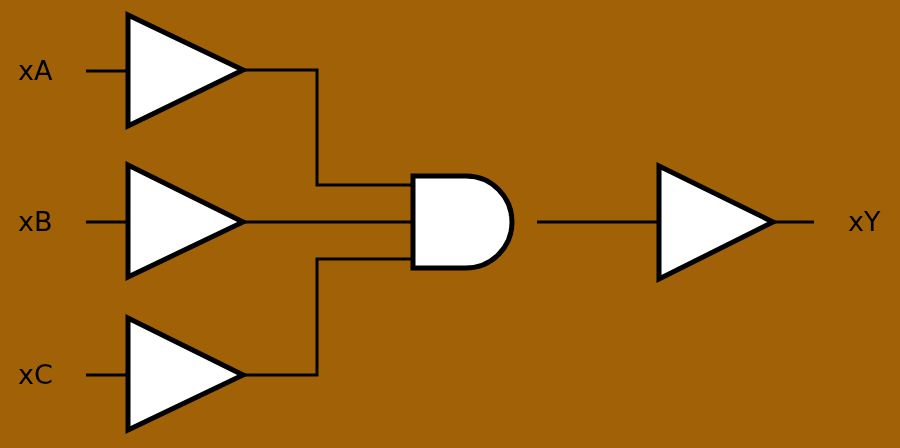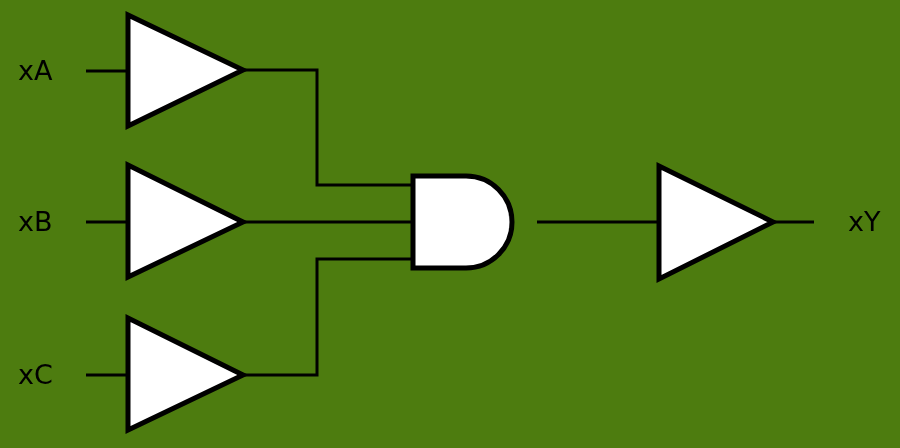--- a/index.html
+++ b/index.html
@@ -7,21 +7,21 @@
     padding: 0;
     background: #ffffff;
   }
   body {
     font-family: "DejaVu Sans", sans-serif;
   }
   #canvas {
     position: relative;
     width: 900px;
     height: 448px;
-    background: #4d7c0f;
+    background: #a16207;
     overflow: hidden;
   }
   #circuit-svg {
     display: block;
     width: 900px;
     height: 448px;
   }
   .wire {
     fill: none;
     stroke: #000000;

